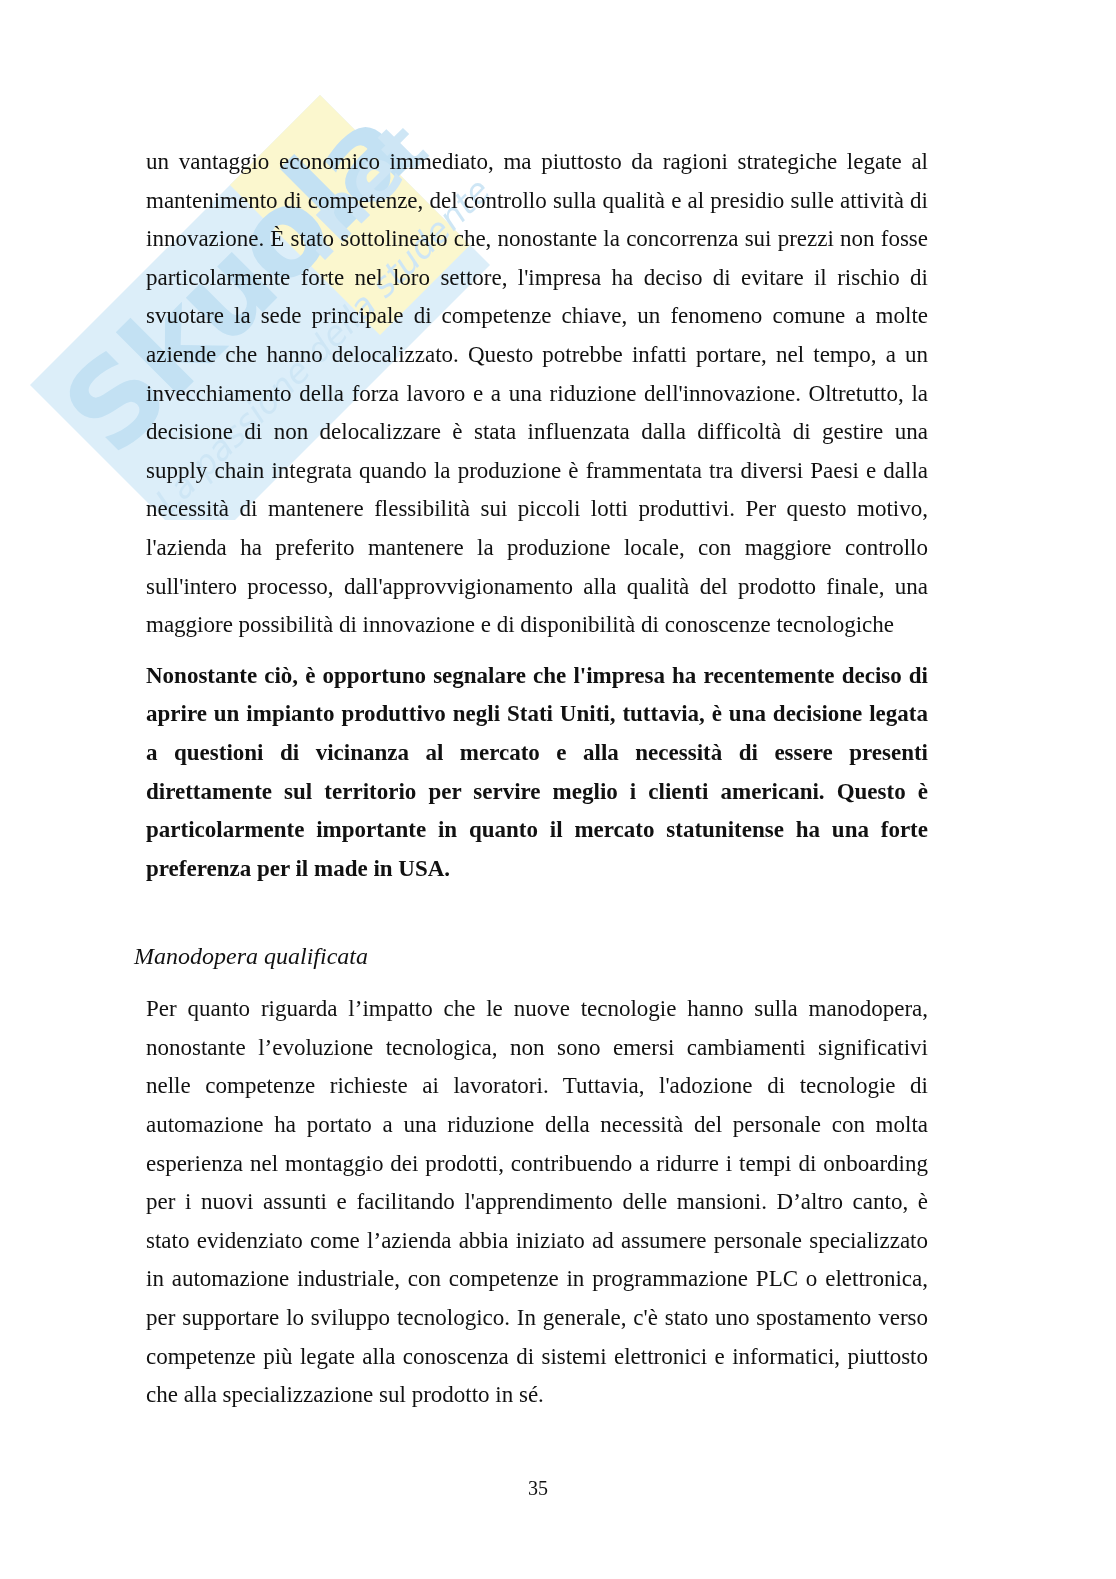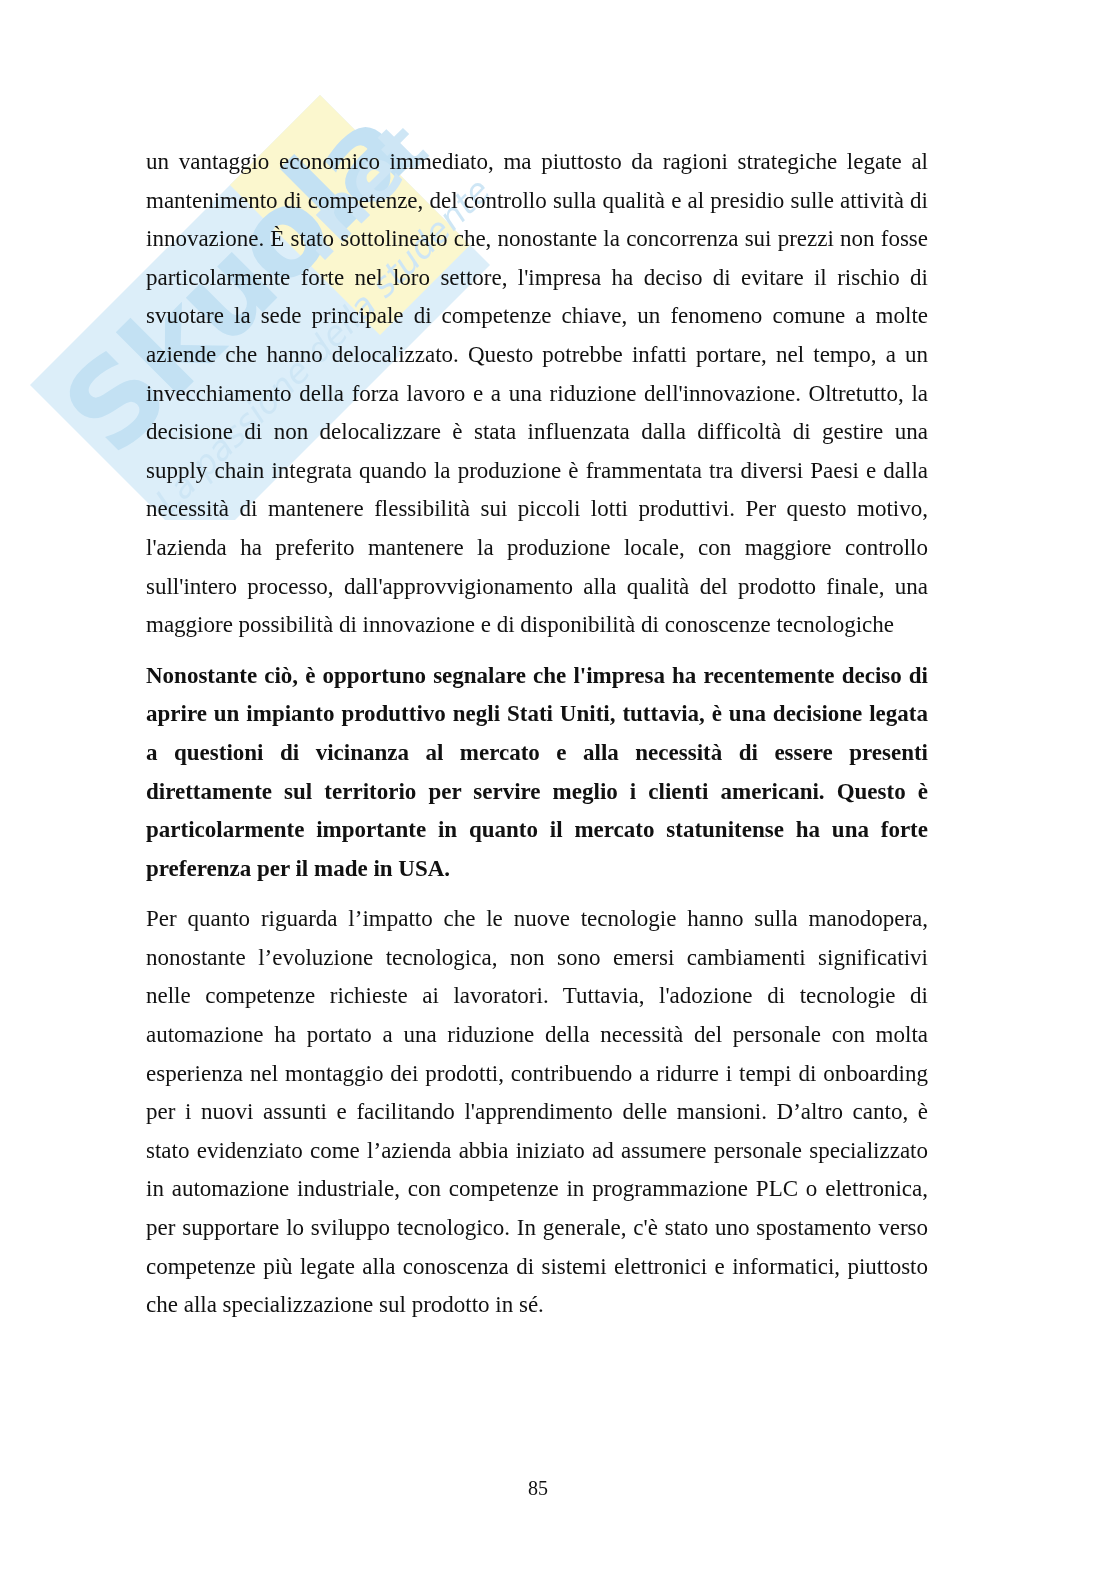--- a/index.html
+++ b/index.html
@@ -79,17 +79,18 @@
     <g transform="translate(150,475) rotate(-45)">
       <text x="0" y="0" font-family="DejaVu Sans, sans-serif" font-style="italic" font-size="34" fill="#c6e2f4">La passione della studente</text>
     </g>
   </g>
 </svg>
 
 <main class="page-content">
   <p class="para">un vantaggio economico immediato, ma piuttosto da ragioni strategiche legate al mantenimento di competenze, del controllo sulla qualità e al presidio sulle attività di innovazione. È stato sottolineato che, nonostante la concorrenza sui prezzi non fosse particolarmente forte nel loro settore, l'impresa ha deciso di evitare il rischio di svuotare la sede principale di competenze chiave, un fenomeno comune a molte aziende che hanno delocalizzato. Questo potrebbe infatti portare, nel tempo, a un invecchiamento della forza lavoro e a una riduzione dell'innovazione. Oltretutto, la decisione di non delocalizzare è stata influenzata dalla difficoltà di gestire una supply chain integrata quando la produzione è frammentata tra diversi Paesi e dalla necessità di mantenere flessibilità sui piccoli lotti produttivi. Per questo motivo, l'azienda ha preferito mantenere la produzione locale, con maggiore controllo sull'intero processo, dall'approvvigionamento alla qualità del prodotto finale, una maggiore possibilità di innovazione e di disponibilità di conoscenze tecnologiche</p>
   <p class="para last-left">Nonostante ciò, è opportuno segnalare che l'impresa ha recentemente deciso di aprire un impianto produttivo negli Stati Uniti, tuttavia, è una decisione legata a questioni di vicinanza al mercato e alla necessità di essere presenti direttamente sul territorio per servire meglio i clienti americani. Questo è particolarmente importante in quanto il mercato statunitense ha una forte preferenza per il made in USA.</p>
 
+  <h2 class="section-heading">Manodopera qualificata</h2>
 
   <p class="para">Per quanto riguarda l’impatto che le nuove tecnologie hanno sulla manodopera, nonostante l’evoluzione tecnologica, non sono emersi cambiamenti significativi nelle competenze richieste ai lavoratori. Tuttavia, l'adozione di tecnologie di automazione ha portato a una riduzione della necessità del personale con molta esperienza nel montaggio dei prodotti, contribuendo a ridurre i tempi di onboarding per i nuovi assunti e facilitando l'apprendimento delle mansioni. D’altro canto, è stato evidenziato come l’azienda abbia iniziato ad assumere personale specializzato in automazione industriale, con competenze in programmazione PLC o elettronica, per supportare lo sviluppo tecnologico. In generale, c'è stato uno spostamento verso competenze più legate alla conoscenza di sistemi elettronici e informatici, piuttosto che alla specializzazione sul prodotto in sé.</p>
 </main>
 
-<div class="page-number">85</div>
+<div class="page-number">35</div>
 
 </body></html>

